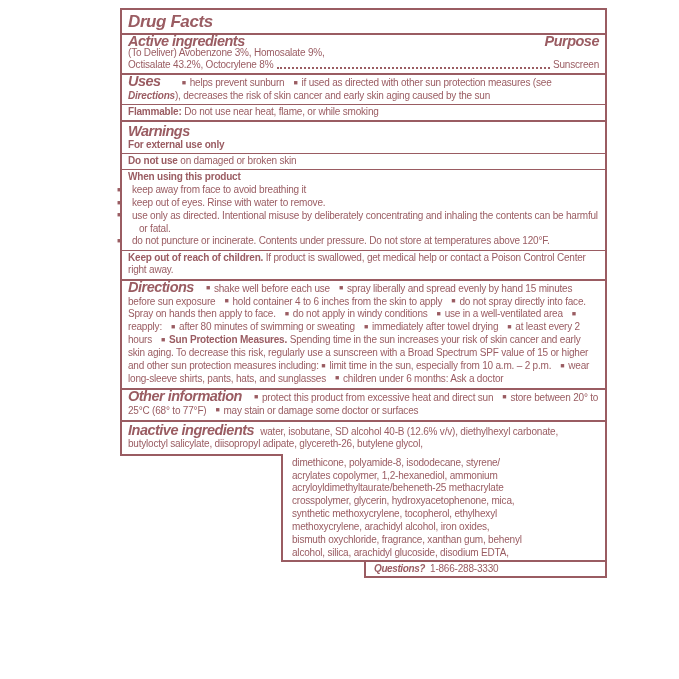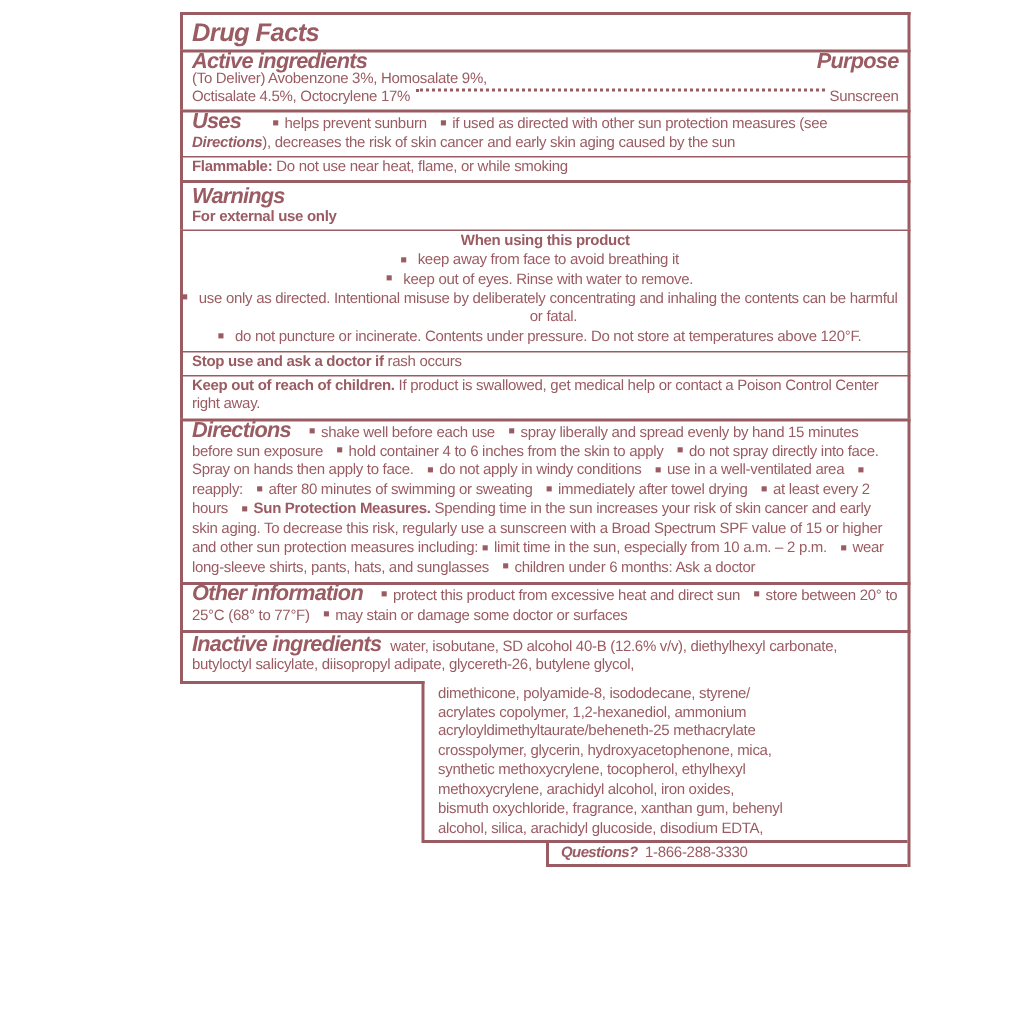--- a/index.html
+++ b/index.html
@@ -39,25 +39,25 @@
   .bold { font-weight:bold; }
   .ref { font-weight:bold; font-style:italic; }
   .bl {
     display:inline-block;
     font-size:7px; line-height:7px;
     vertical-align:1.5px;
     margin:0 4px 0 9px;
     font-style:normal;
   }
   .bl-first { margin-left:0; }
-  .flexrow { display:flex; justify-content:space-between; align-items:flex-start; }
+  .flexrow { display:flex; justify-content:space-between; align-items:flex-end; }
   .leader { flex:1; border-bottom:2px dotted var(--ink); margin:0 3px 2px 4px; min-width:20px; }
   .hang { padding-left:11px; text-indent:-11px; }
   .hang .bl { margin-left:0; }
-  .lh128 { line-height:12.8px;text-align:center; }
+  .lh128 { line-height:12.8px; }
   .lh129 { line-height:12.9px; }
   
   .inactive {
     position:relative;
     border-top:2px solid var(--ink);
     border-right:2px solid var(--ink);
   }
   .inactive-full {
     border-left:2px solid var(--ink);
     height:32px; overflow:hidden;
@@ -101,53 +101,53 @@
     <div class="h1">Drug Facts</div>
   </div>
 
   <div class="row t2">
     <div class="flexrow">
       <span class="h2">Active ingredients</span>
       <span class="h2">Purpose</span>
     </div>
     <div>(To Deliver) Avobenzone 3%, Homosalate 9%,</div>
     <div class="flexrow">
-      <span>Octisalate 4.5%, Octocrylene 17%</span>
+      <span>Octisalate 43.2%, Octocrylene 8%</span>
       <span class="leader"></span>
       <span>Sunscreen</span>
     </div>
   </div>
 
   <div class="row t2">
     <span class="h2 h2-inline">Uses</span><span class="bl">■</span><span>helps prevent sunburn</span><span class="bl">■</span><span>if used as directed with other sun protection measures (see </span><span class="ref">Directions</span><span>), decreases the risk of skin cancer and early skin aging caused by the sun</span>
   </div>
 
   <div class="row t1">
     <span class="bold">Flammable:</span>
     <span>Do not use near heat, flame, or while smoking</span>
   </div>
 
   <div class="row t2">
     <div class="h2" style="line-height:16px;">Warnings</div>
     <div class="bold">For external use only</div>
   </div>
 
+  <div class="row t1">
+    <span class="bold">Do not use</span>
+    <span>on damaged or broken skin</span>
+  </div>
 
   <div class="row t1 lh128">
     <div class="bold">When using this product</div>
     <div class="hang"><span class="bl">■</span><span>keep away from face to avoid breathing it</span></div>
     <div class="hang"><span class="bl">■</span><span>keep out of eyes.  Rinse with water to remove.</span></div>
     <div class="hang"><span class="bl">■</span><span>use only as directed. Intentional misuse by deliberately concentrating and inhaling the contents can be harmful or fatal.</span></div>
     <div class="hang"><span class="bl">■</span><span>do not puncture or incinerate. Contents under pressure. Do not store at temperatures above 120°F.</span></div>
   </div>
 
-  <div class="row t1">
-    <span class="bold">Stop use and ask a doctor if</span>
-    <span>rash occurs</span>
-  </div>
 
   <div class="row t1">
     <span class="bold">Keep out of reach of children.</span>
     <span>If product is swallowed, get medical help or contact a Poison Control Center right away.</span>
   </div>
 
   <div class="row t2 lh129">
     <span class="h2 h2-inline">Directions</span><span class="bl bl-first">■</span><span>shake well before each use</span><span class="bl">■</span><span>spray liberally and spread evenly by hand 15 minutes before sun exposure</span><span class="bl">■</span><span>hold container 4 to 6 inches from the skin to apply</span><span class="bl">■</span><span>do not spray directly into face. Spray on hands then apply to face.</span><span class="bl">■</span><span>do not apply in windy conditions</span><span class="bl">■</span><span>use in a well-ventilated area</span><span class="bl">■</span><span>reapply:</span><span class="bl">■</span><span>after 80 minutes of swimming or sweating</span><span class="bl">■</span><span>immediately after towel drying</span><span class="bl">■</span><span>at least every 2 hours</span><span class="bl">■</span><span class="bold">Sun Protection Measures.</span> <span>Spending time in the sun increases your risk of skin cancer and early skin aging. To decrease this risk, regularly use a sunscreen with a Broad Spectrum SPF value of 15 or higher and other sun protection measures including:</span> <span class="bl bl-first">■</span><span>limit time in the sun, especially from 10 a.m. – 2 p.m.</span><span class="bl">■</span><span>wear long-sleeve shirts, pants, hats, and sunglasses</span><span class="bl">■</span><span>children under 6 months: Ask a doctor</span>
   </div>
 

